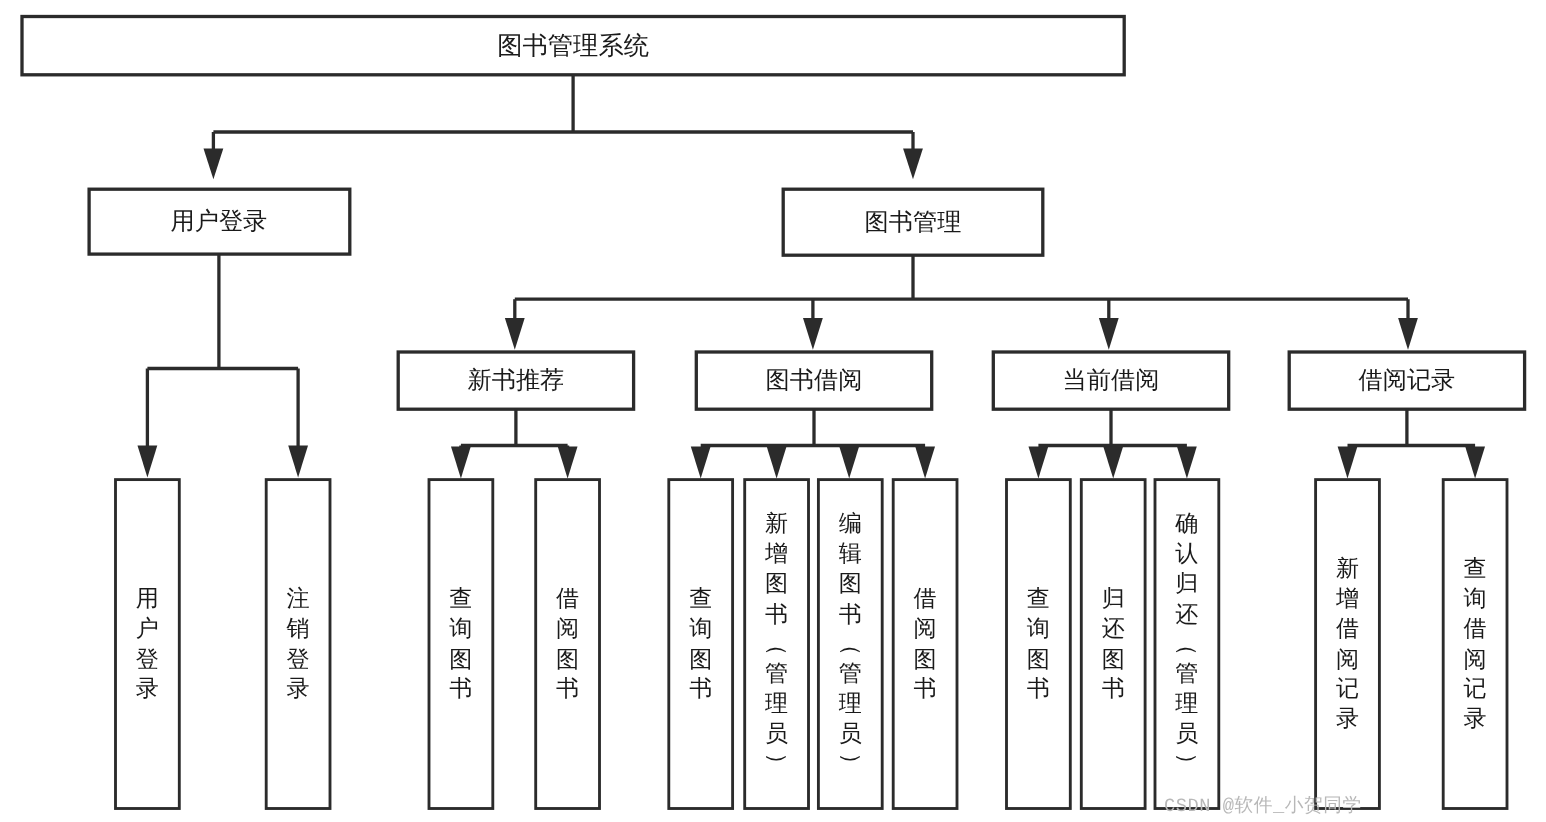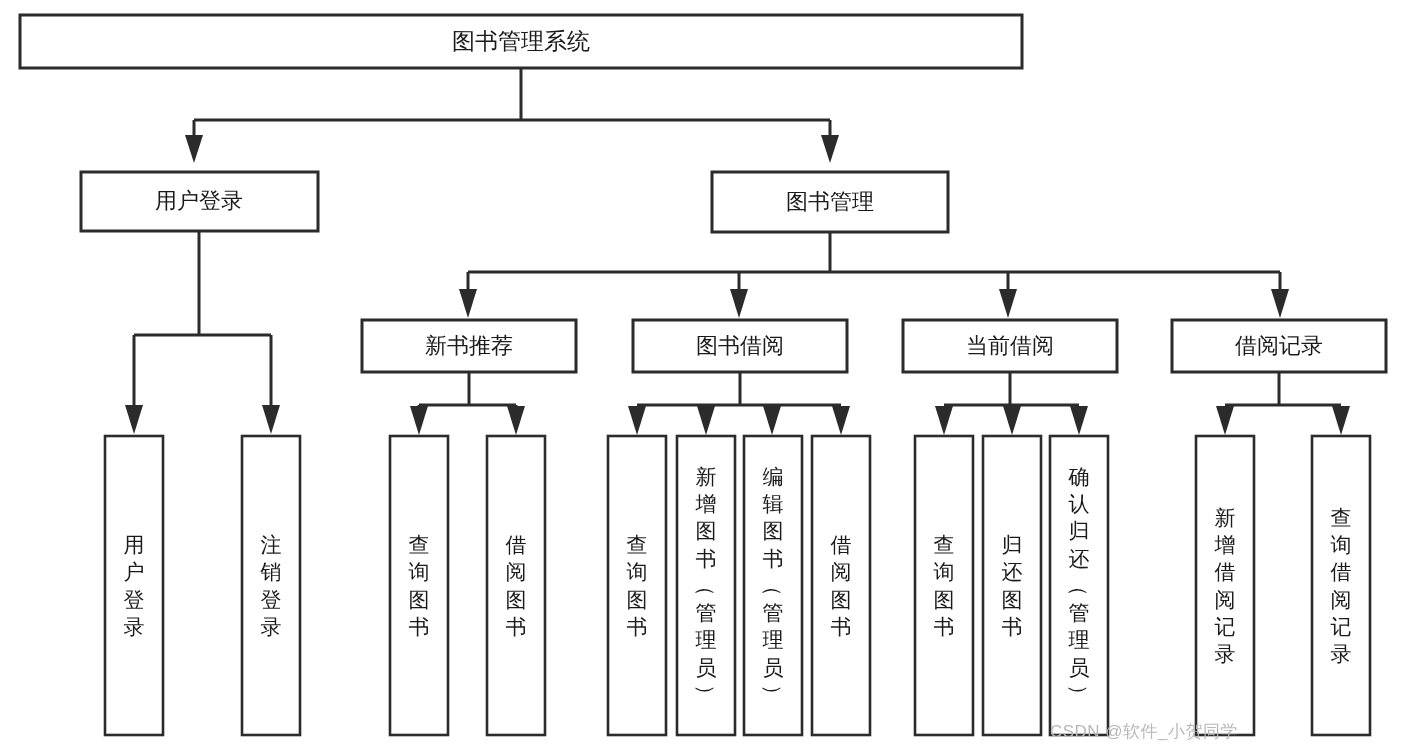--- a/index.html
+++ b/index.html
@@ -82,21 +82,21 @@
   .vlabel span {
     display: block;
   }
   .vlabel span.rot {
     transform: rotate(90deg);
   }
   .watermark {
     position: absolute;
     right: 8px;
     bottom: 4px;
-    font-family: Liberation Sans, sans-serif;
+    font-family: Liberation Mono, monospace;
     font-size: 17px;
     color: #b8b8b8;
     letter-spacing: 0.5px;
     white-space: nowrap;
   }
 </style>
 </head>
 <body>
 
 <div id="diagram-root">

